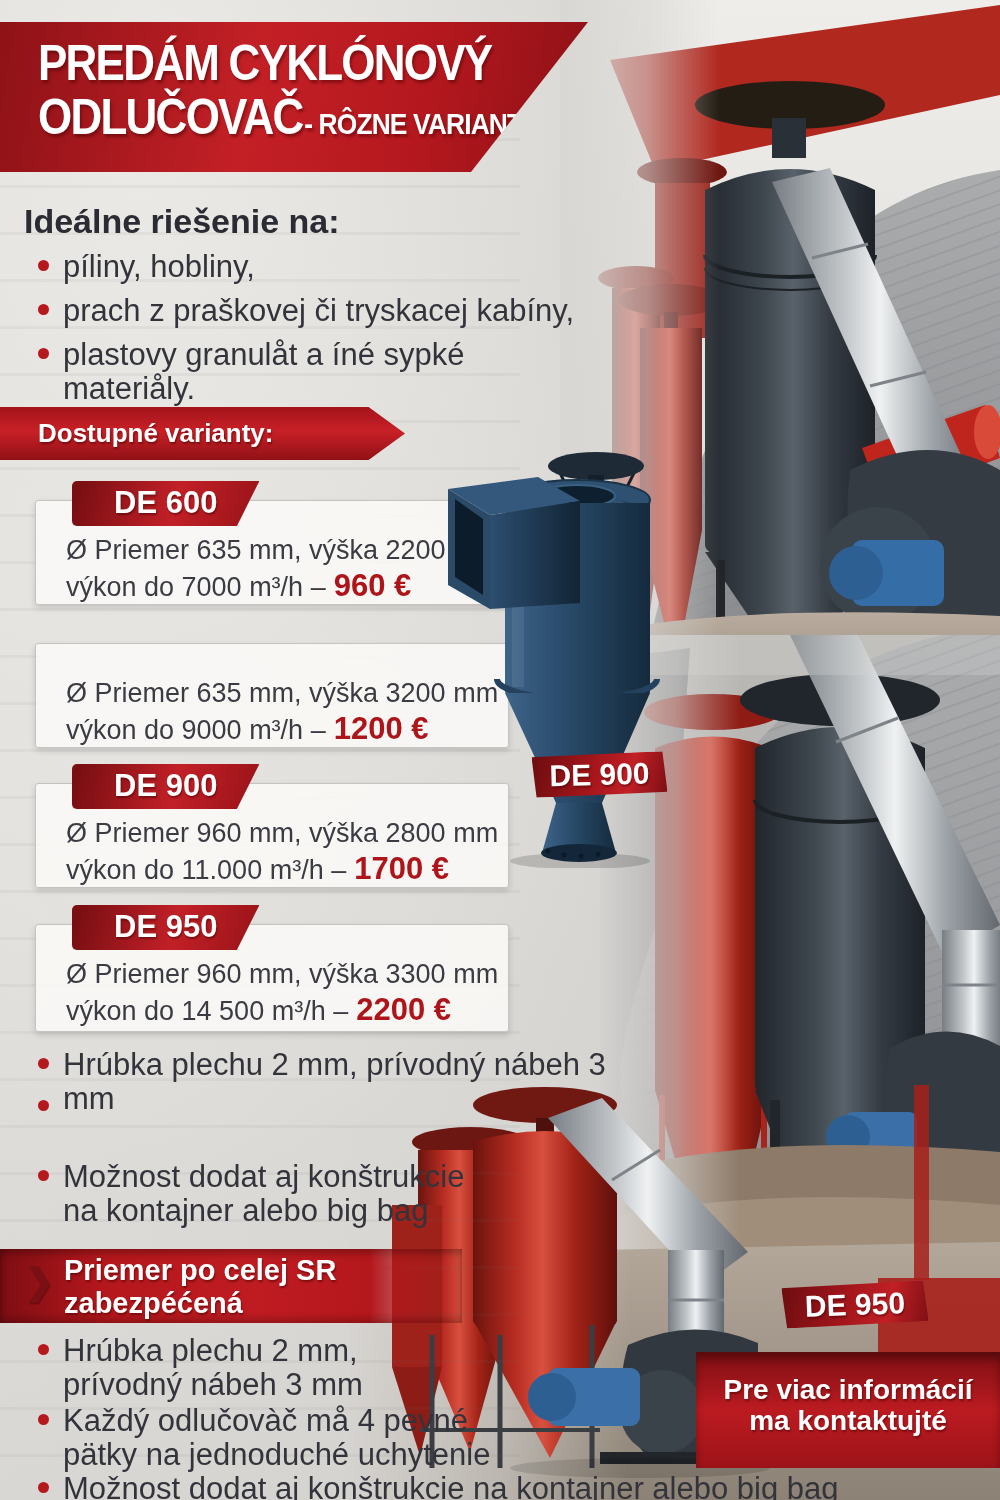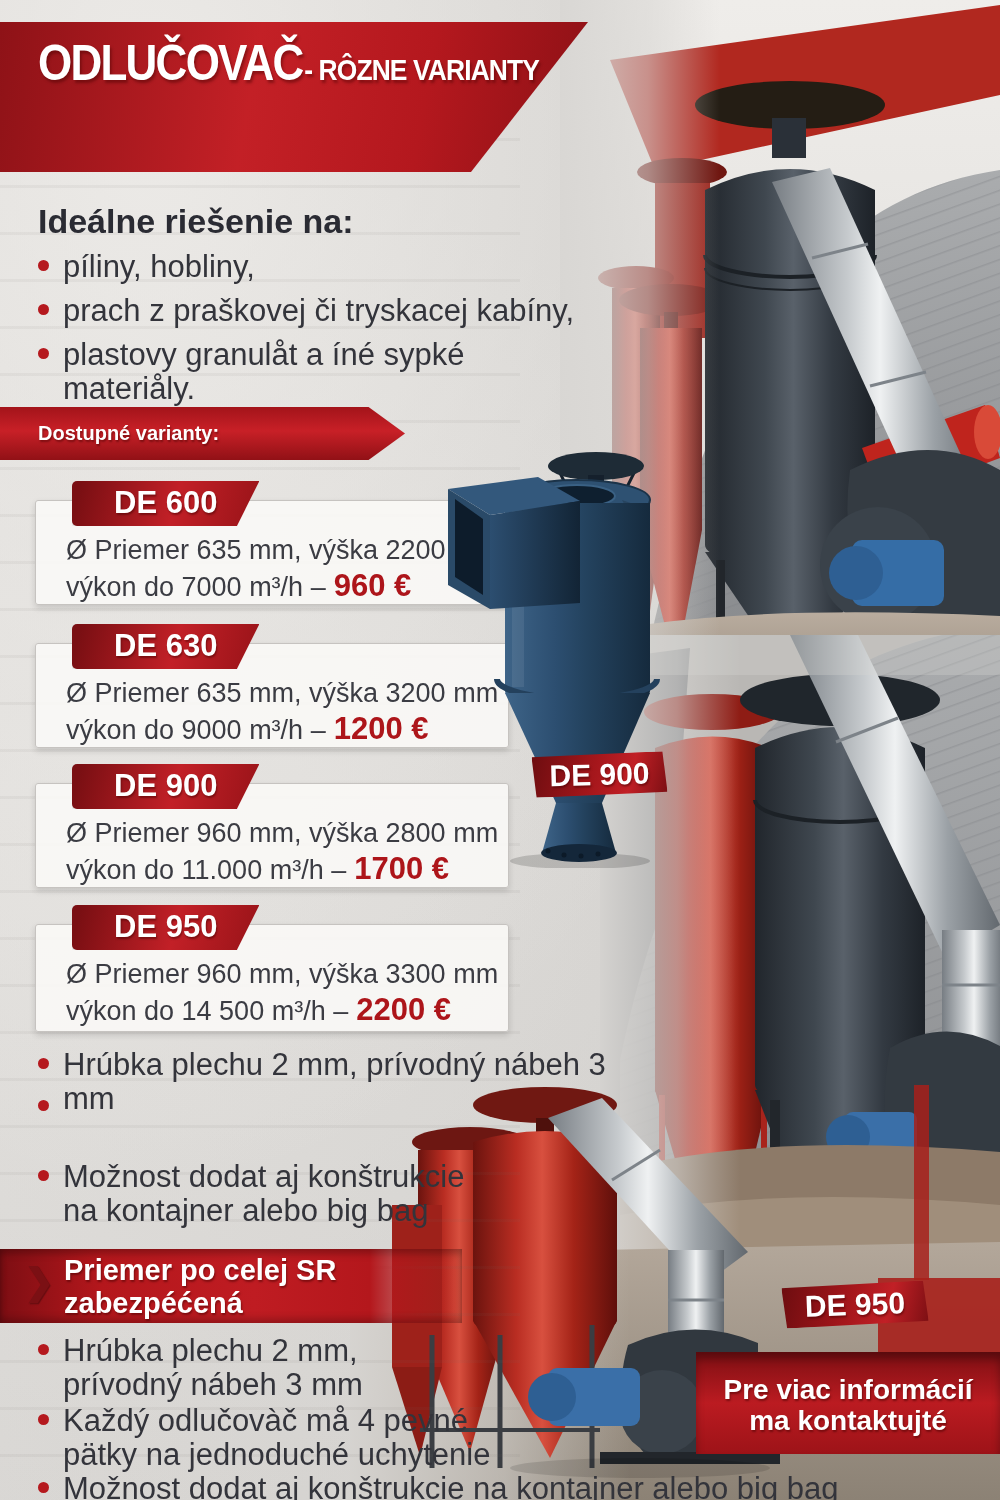--- a/index.html
+++ b/index.html
@@ -26,45 +26,45 @@
     background:linear-gradient(100deg,#8e1217 0%,#c32026 42%,#b4181e 70%,#8a1015 100%);
     padding:14px 0 0 38px;box-sizing:border-box;
     filter:drop-shadow(6px 5px 0 rgba(232,230,227,.85)) drop-shadow(2px 3px 3px rgba(0,0,0,.25));
   }
   .h-line{color:#fff;font-weight:bold;font-size:50px;line-height:54px;letter-spacing:-2px;
     text-shadow:2px 3px 3px rgba(70,0,0,.45);white-space:nowrap;}
   .h-line>span{display:inline-block;transform:scaleX(.88);transform-origin:0 50%;}
   .h-suffix{font-size:30px;letter-spacing:-1px;margin-left:2px;}
 
   
-  .intro-heading{left:38px;top:202px;font-size:34px;font-weight:bold;color:#2a2b33;z-index:3;}
+  .intro-heading{left:24px;top:202px;font-size:34px;font-weight:bold;color:#2a2b33;z-index:3;}
   .bullet-row{display:flex;align-items:flex-start;z-index:3;}
   .dot{width:11px;height:11px;border-radius:50%;background:#b5191e;flex:0 0 11px;margin:10px 14px 0 0;}
   .btext{font-size:31px;line-height:34px;color:#33343b;}
 
   
   .variants-banner{
     left:0;top:407px;width:405px;height:53px;z-index:4;
     clip-path:polygon(0 0,91% 0,100% 50%,91% 100%,0 100%);
     background:linear-gradient(180deg,#a3141a 0%,#c82027 45%,#911116 100%);
-    color:#fff;font-weight:bold;font-size:20px;line-height:52px;padding-left:38px;box-sizing:border-box;
+    color:#fff;font-weight:bold;font-size:26px;line-height:52px;padding-left:38px;box-sizing:border-box;
     text-shadow:1px 2px 2px rgba(70,0,0,.5);
     filter:drop-shadow(2px 3px 3px rgba(0,0,0,.3));
   }
   .shipping-banner{
     left:0;top:1249px;width:462px;height:74px;z-index:4;
     background:linear-gradient(90deg,#7d0e13 0%,#b4171c 22%,#bf1c22 55%,#b4171c 80%,rgba(180,23,28,0) 100%);
     box-shadow:inset 0 5px 7px rgba(0,0,0,.25), inset 0 -5px 7px rgba(0,0,0,.2);
   }
   .shipping-chevron{left:24px;top:12px;font-size:36px;font-weight:bold;color:#7b1014;
     text-shadow:1px 1px 1px rgba(0,0,0,.3);}
   .shipping-text{left:64px;top:5px;color:#fff;font-weight:bold;font-size:29px;line-height:33px;
     text-shadow:1px 2px 2px rgba(70,0,0,.5);}
   .contact-banner{
-    left:696px;top:1352px;width:304px;height:102px;z-index:4;
+    left:696px;top:1352px;width:304px;height:116px;z-index:4;
     background:linear-gradient(180deg,#7e0f13 0%,#bb1b21 50%,#9d1318 100%);
     box-shadow:inset 0 7px 9px rgba(0,0,0,.3);
     color:#fff;font-weight:bold;font-size:28px;line-height:31px;text-align:center;
     padding-top:22px;box-sizing:border-box;text-shadow:1px 2px 2px rgba(70,0,0,.5);
   }
 
   
   .card{
     left:35px;width:472px;height:103px;z-index:2;
     background:rgba(250,249,247,.88);
@@ -309,20 +309,21 @@
     <polygon points="85,250 230,250 182,360 136,360" fill="url(#pNavy)"></polygon>
     <polygon points="136,360 182,360 196,410 122,410" fill="url(#pNavy)"></polygon>
     <ellipse cx="159" cy="410" rx="38" ry="9" fill="#14273a"></ellipse>
     <circle cx="128" cy="408" r="2.5" fill="#0c1a28"></circle>
       <circle cx="144" cy="412" r="2.5" fill="#0c1a28"></circle>
     <circle cx="161" cy="413" r="2.5" fill="#0c1a28"></circle>
       <circle cx="178" cy="411" r="2.5" fill="#0c1a28"></circle>
   </svg>
 
   <div class="header-banner abs">
+    <div class="h-line"><span>PREDÁM CYKLÓNOVÝ</span></div>
     <div class="h-line"><span><span>ODLUČOVAČ</span><span class="h-suffix">- RÔZNE VARIANTY</span></span></div>
   </div>
 
   <div class="intro-heading abs">Ideálne riešenie na:</div>
   <div class="bullet-row abs" style="left:38px;top:250px;width:560px">
     <span class="dot"></span>
     <span class="btext">píliny, hobliny,</span>
   </div>
   <div class="bullet-row abs" style="left:38px;top:294px;width:560px">
     <span class="dot"></span>
@@ -334,21 +335,20 @@
   </div>
 
   <div class="variants-banner abs">Dostupné varianty:</div>
 
   <div class="card abs" style="top:500px">
     <div class="card-label">DE 600</div>
     <div class="card-spec">Ø Priemer 635 mm, výška 2200 mm</div>
     <div class="card-perf"><span>výkon do 7000 m³/h –</span><span class="price">960 €</span></div>
   </div>
   <div class="card abs" style="top:643px">
-    <div class="card-label">DE 630</div>
     <div class="card-spec">Ø Priemer 635 mm, výška 3200 mm</div>
     <div class="card-perf"><span>výkon do 9000 m³/h –</span><span class="price">1200 €</span></div>
   </div>
   <div class="card abs" style="top:783px">
     <div class="card-label">DE 900</div>
     <div class="card-spec">Ø Priemer 960 mm, výška 2800 mm</div>
     <div class="card-perf"><span>výkon do 11.000 m³/h –</span><span class="price">1700 €</span></div>
   </div>
   <div class="card abs" style="top:924px;height:106px">
     <div class="card-label">DE 950</div>

